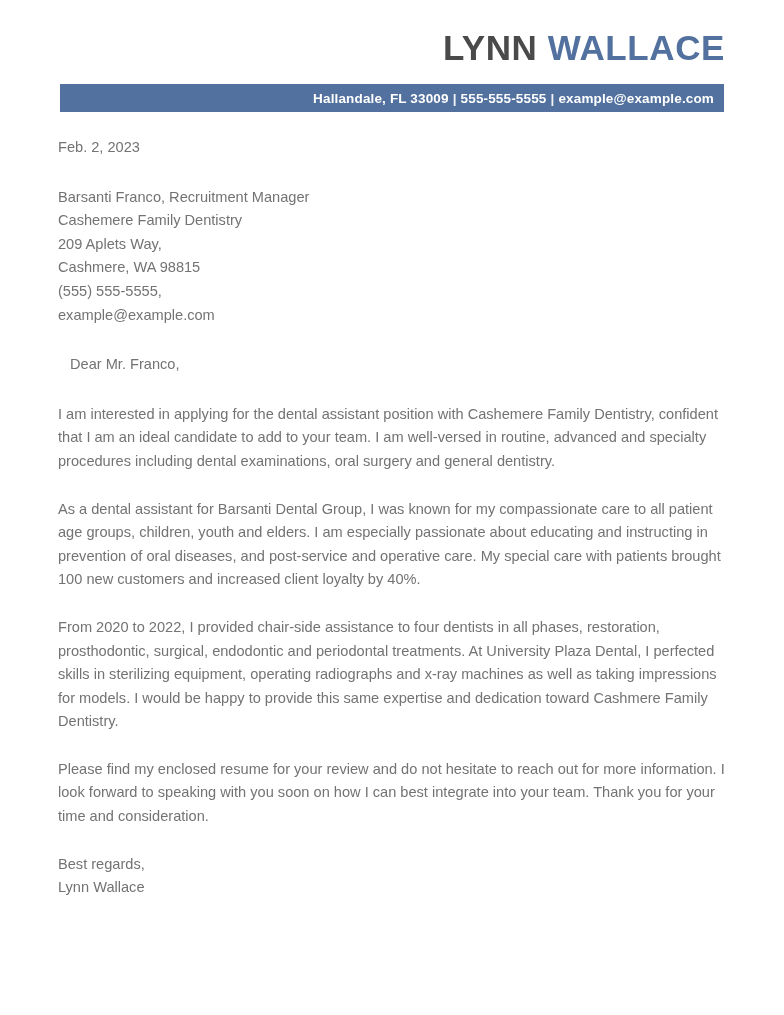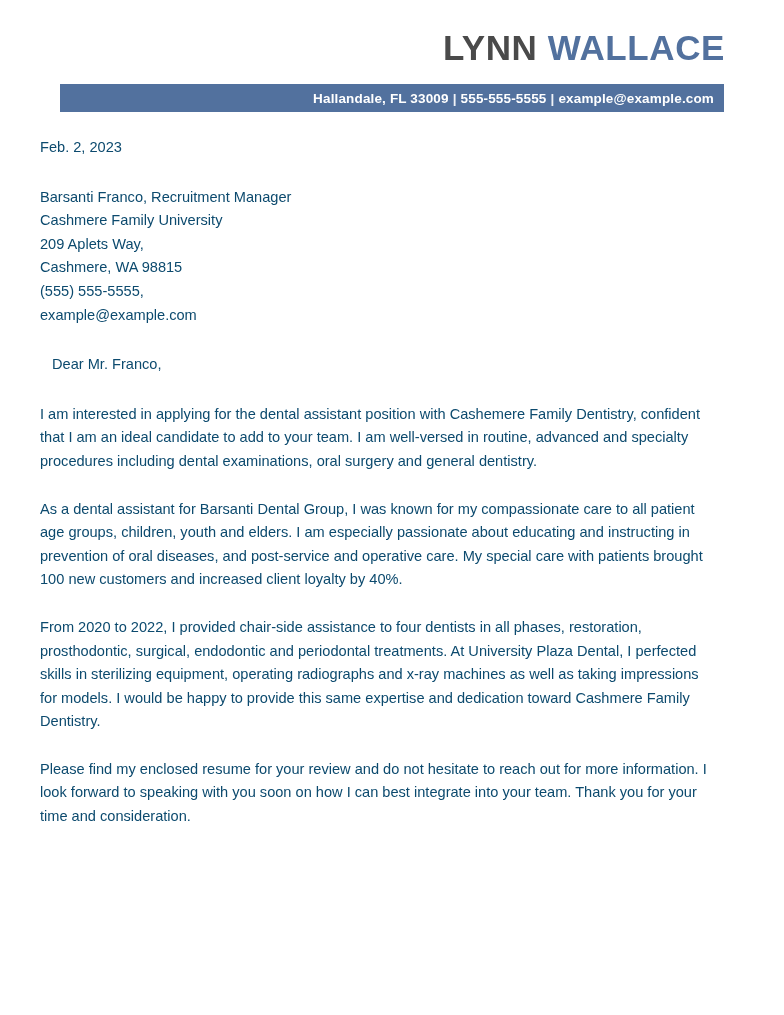--- a/index.html
+++ b/index.html
@@ -71,24 +71,24 @@
   .contact-sep {
     color: #ffffff;
     font-weight: bold;
     padding: 0 4px;
     opacity: 0.92;
   }
 
   
   .letter-body {
     position: absolute;
-    left: 40px;
+    left: 58px;
     top: 136px;
     width: 668px;
-    color: #0c4a6e;
+    color: #737373;
     font-size: 14.6px;
     line-height: 23.6px;
   }
 
   .date {
     margin: 0 0 26px 0;
   }
 
   .recipient {
     margin: 0 0 26px 0;
@@ -125,33 +125,37 @@
     </div>
 
   </div>
 
   <div class="letter-body">
 
     <div class="date">Feb. 2, 2023</div>
 
     <div class="recipient">
       <div>Barsanti Franco, Recruitment Manager</div>
-      <div>Cashmere Family University</div>
+      <div>Cashemere Family Dentistry</div>
       <div>209 Aplets Way,</div>
       <div>Cashmere, WA 98815</div>
       <div>(555) 555-5555,</div>
       <div>example@example.com</div>
     </div>
 
     <div class="salutation">Dear Mr. Franco,</div>
 
     <p class="para">I am interested in applying for the dental assistant position with Cashemere Family Dentistry, confident that I am an ideal candidate to add to your team. I am well-versed in routine, advanced and specialty procedures including dental examinations, oral surgery and general dentistry.</p>
 
     <p class="para">As a dental assistant for Barsanti Dental Group, I was known for my compassionate care to all patient age groups, children, youth and elders. I am especially passionate about educating and instructing in prevention of oral diseases, and post-service and operative care. My special care with patients brought 100 new customers and increased client loyalty by 40%.</p>
 
     <p class="para">From 2020 to 2022, I provided chair-side assistance to four dentists in all phases, restoration, prosthodontic, surgical, endodontic and periodontal treatments. At University Plaza Dental, I perfected skills in sterilizing equipment, operating radiographs and x-ray machines as well as taking impressions for models. I would be happy to provide this same expertise and dedication toward Cashmere Family Dentistry.</p>
 
     <p class="para">Please find my enclosed resume for your review and do not hesitate to reach out for more information. I look forward to speaking with you soon on how I can best integrate into your team. Thank you for your time and consideration.</p>
 
+    <div class="closing">
+      <div>Best regards,</div>
+      <div>Lynn Wallace</div>
+    </div>
 
   </div>
 
 </div>
 
 </body></html>

